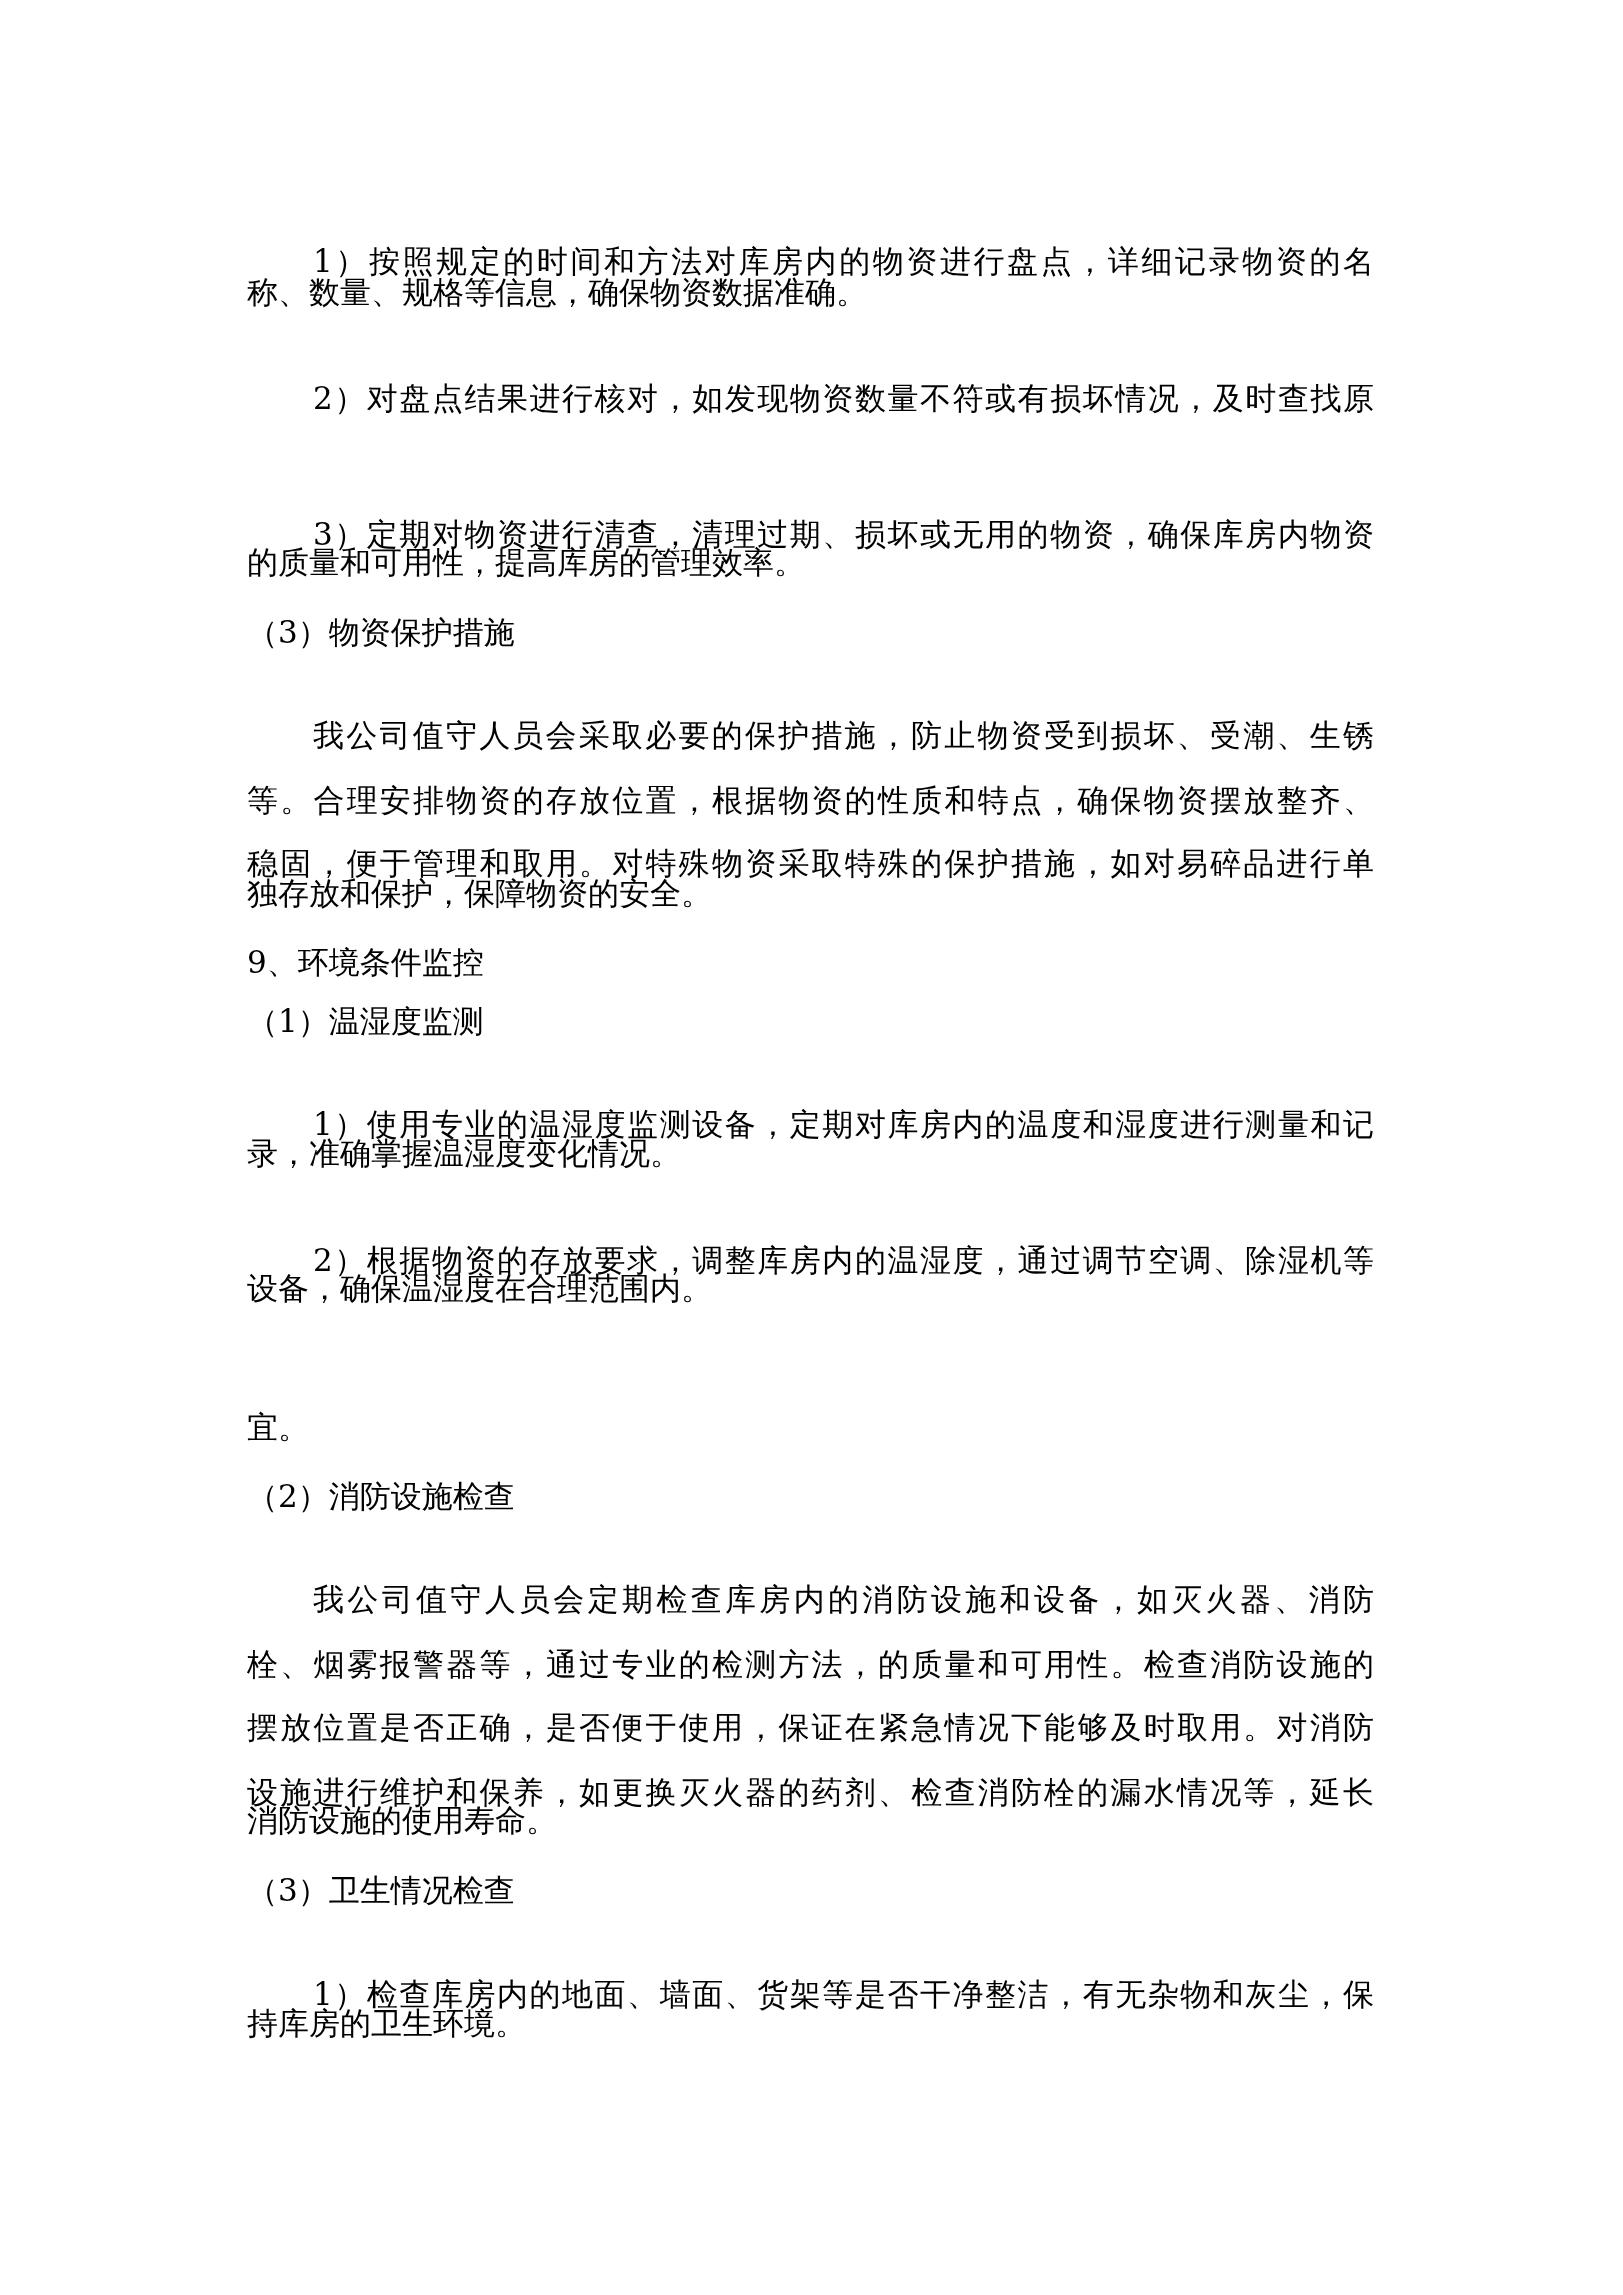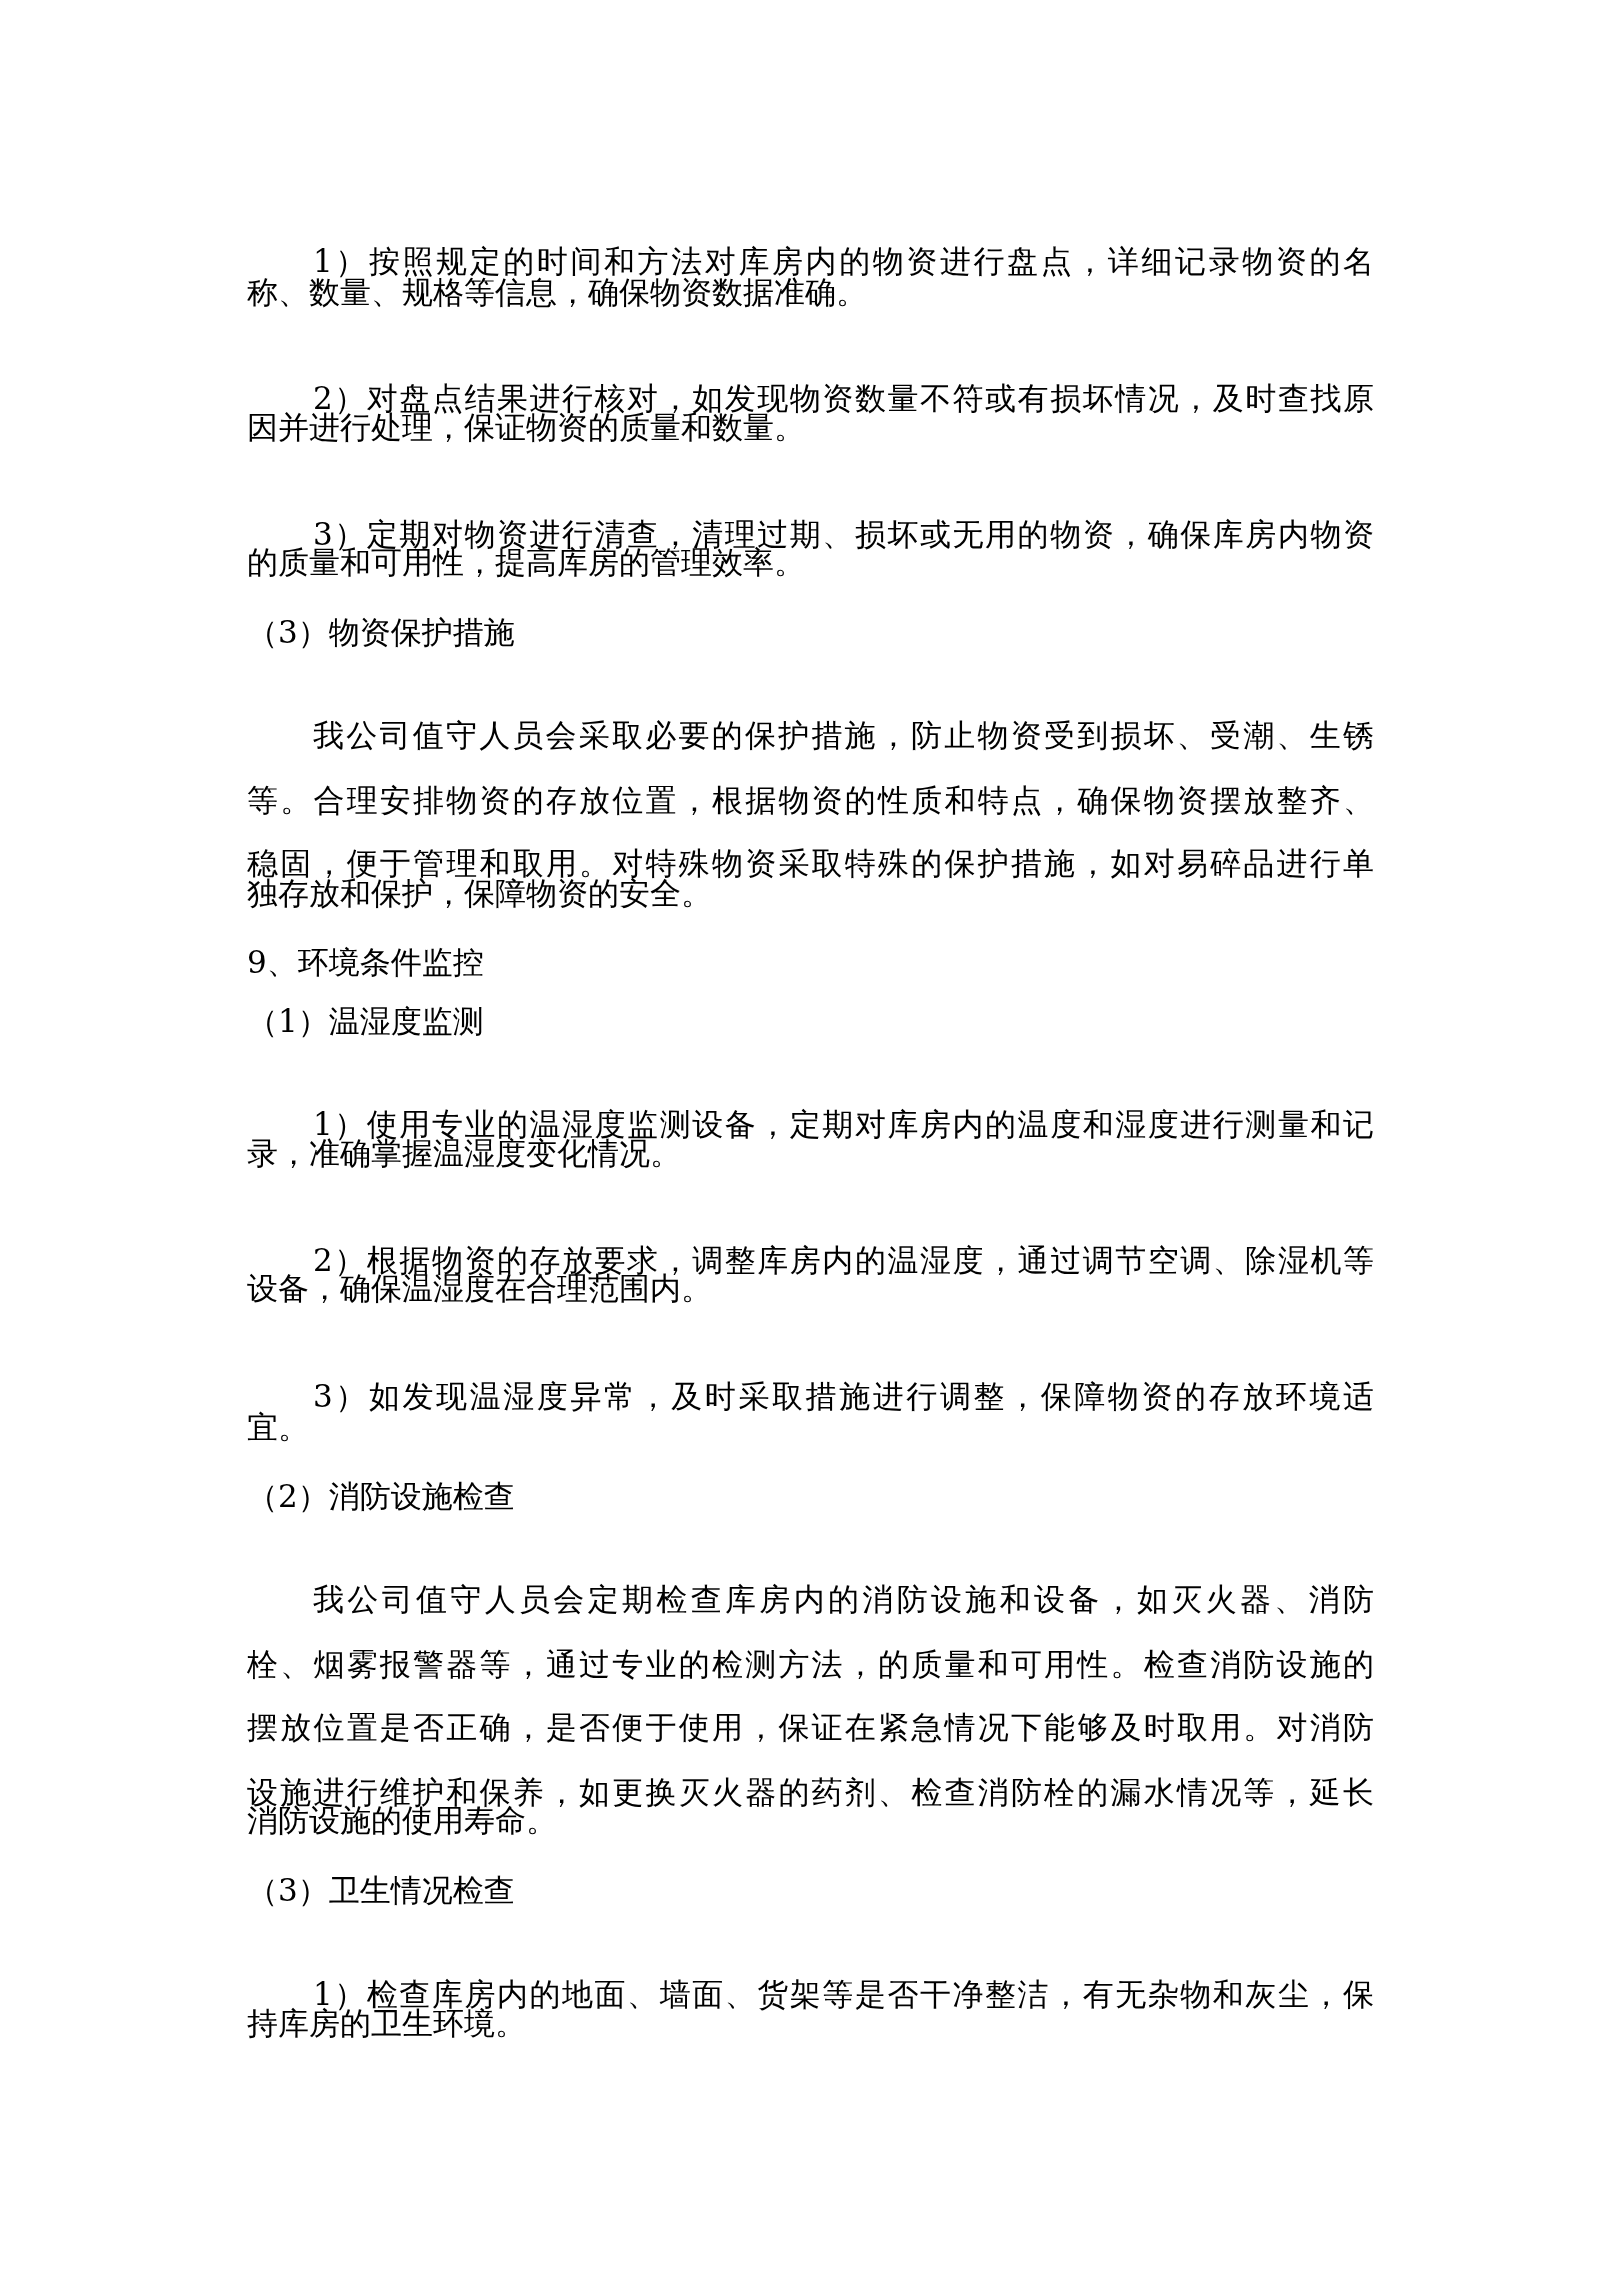--- a/index.html
+++ b/index.html
@@ -43,42 +43,40 @@
     }
   </style>
 </head>
 <body>
 
 <div class="page">
   <div class="line indent full" style="top:208px">1）按照规定的时间和方法对库房内的物资进行盘点，详细记录物资的名</div>
   <div class="line" style="top:273px">称、数量、规格等信息，确保物资数据准确。</div>
 
   <div class="line indent full" style="top:345px">2）对盘点结果进行核对，如发现物资数量不符或有损坏情况，及时查找原</div>
-  <div class="line" style="top:408px">因并进行处理，保证物资的质量和数量。</div>
 
   <div class="line indent full" style="top:481px">3）定期对物资进行清查，清理过期、损坏或无用的物资，确保库房内物资</div>
   <div class="line" style="top:543px">的质量和可用性，提高库房的管理效率。</div>
 
   <div class="line" style="top:613px">（3）物资保护措施</div>
 
   <div class="line indent full" style="top:682px">我公司值守人员会采取必要的保护措施，防止物资受到损坏、受潮、生锈</div>
   <div class="line full" style="top:747px">等。合理安排物资的存放位置，根据物资的性质和特点，确保物资摆放整齐、</div>
   <div class="line full" style="top:810px">稳固，便于管理和取用。对特殊物资采取特殊的保护措施，如对易碎品进行单</div>
   <div class="line" style="top:874px">独存放和保护，保障物资的安全。</div>
 
   <div class="line" style="top:943px">9、环境条件监控</div>
   <div class="line" style="top:1002px">（1）温湿度监测</div>
 
   <div class="line indent full" style="top:1071px">1）使用专业的温湿度监测设备，定期对库房内的温度和湿度进行测量和记</div>
   <div class="line" style="top:1134px">录，准确掌握温湿度变化情况。</div>
 
   <div class="line indent full" style="top:1207px">2）根据物资的存放要求，调整库房内的温湿度，通过调节空调、除湿机等</div>
   <div class="line" style="top:1269px">设备，确保温湿度在合理范围内。</div>
 
-  <div class="line indent full" style="top:1343px">3）如发现温湿度异常，及时采取措施进行调整，保障物资的存放环境适</div>
   <div class="line" style="top:1408px">宜。</div>
 
   <div class="line" style="top:1477px">（2）消防设施检查</div>
 
   <div class="line indent full" style="top:1546px">我公司值守人员会定期检查库房内的消防设施和设备，如灭火器、消防</div>
   <div class="line full" style="top:1611px">栓、烟雾报警器等，通过专业的检测方法，的质量和可用性。检查消防设施的</div>
   <div class="line full" style="top:1674px">摆放位置是否正确，是否便于使用，保证在紧急情况下能够及时取用。对消防</div>
   <div class="line full" style="top:1739px">设施进行维护和保养，如更换灭火器的药剂、检查消防栓的漏水情况等，延长</div>
   <div class="line" style="top:1801px">消防设施的使用寿命。</div>
 

